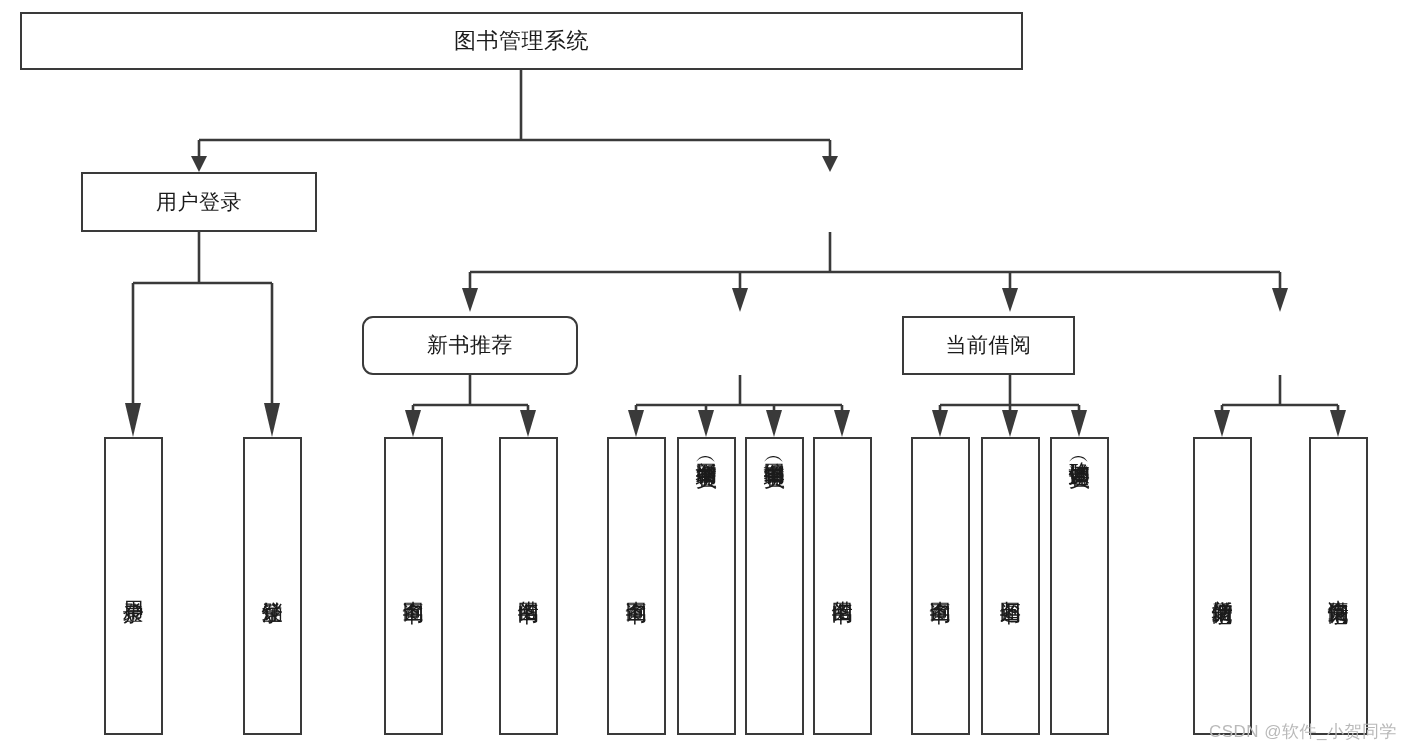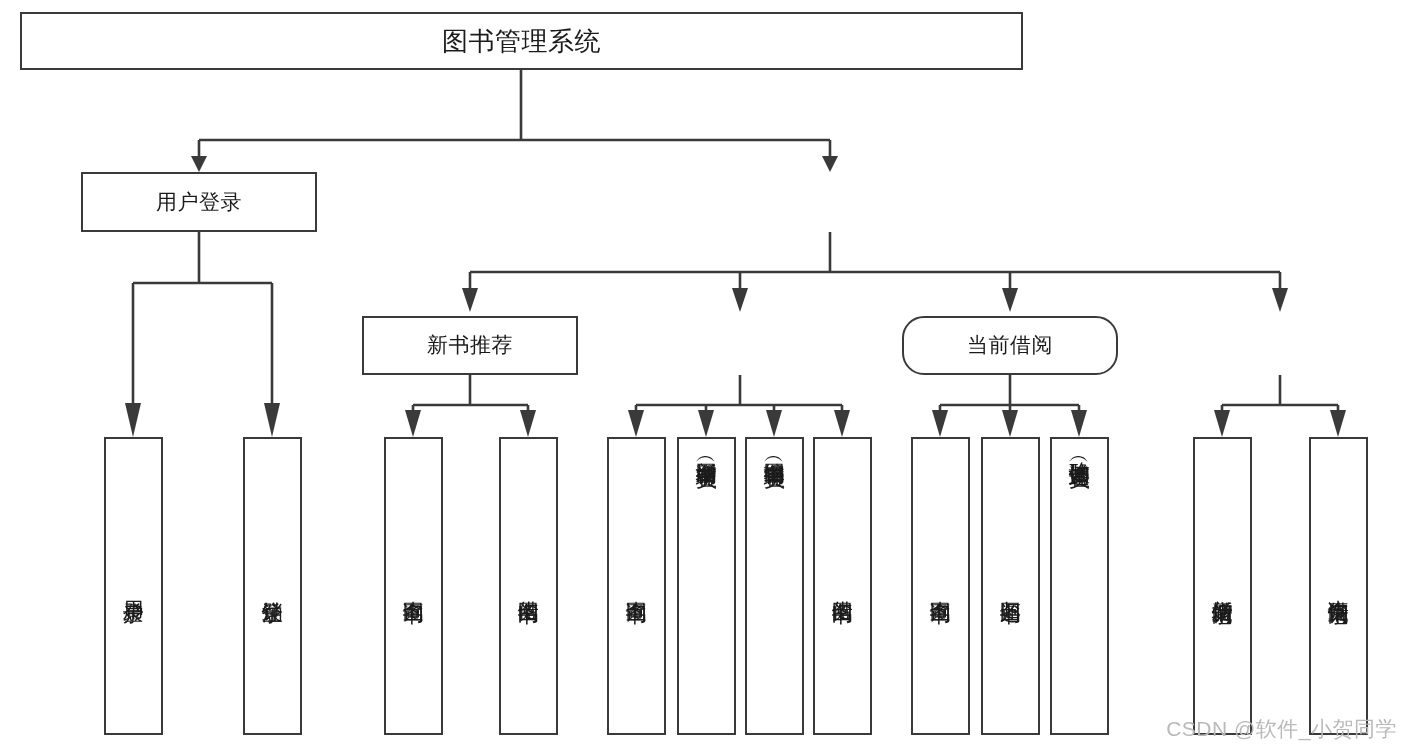--- a/index.html
+++ b/index.html
@@ -31,21 +31,21 @@
     display: block;
     text-align: center;
     line-height: 1.18;
     letter-spacing: 0.5px;
   }
   
   .node.h .lbl {
     font-size: 21px;
     white-space: nowrap;
   }
-  .node.root .lbl { font-size: 26px; }
+  .node.root .lbl { font-size: 22px; }
   
   .node.v {
     align-items: flex-start;
     justify-content: center;
     padding-top: 6px;
   }
   .node.v .lbl {
     writing-mode: vertical-rl;
     text-orientation: upright;
     font-size: 21px;
@@ -68,21 +68,21 @@
   .wire {
     stroke: #3a3a3a;
     stroke-width: 2.6;
     fill: none;
   }
   .arrowhead { fill: #3a3a3a; }
   .watermark {
     position: absolute;
     right: 8px;
     bottom: 4px;
-    font-size: 21px;
+    font-size: 17px;
     color: #b9b9b9;
     white-space: nowrap;
     letter-spacing: 0.5px;
   }
 </style>
 </head>
 <body>
 
 <div id="canvas">
 
@@ -150,24 +150,24 @@
   </svg>
 
   <div class="node h root" style="left:20px; top:12px; width:1003px; height:58px;">
     <span class="lbl">图书管理系统</span>
   </div>
 
   <div class="node h" style="left:81px; top:172px; width:236px; height:60px;">
     <span class="lbl">用户登录</span>
   </div>
 
-  <div class="node h" style="left:362px; top:316px; width:216px; height:59px;">
+  <div class="node h" style="left:362px; top:316px; width:216px; height:59px;border-radius:11px;">
     <span class="lbl">新书推荐</span>
   </div>
-  <div class="node h" style="left:902px; top:316px; width:216px; height:59px;border-radius:22px;">
+  <div class="node h" style="left:902px; top:316px; width:173px; height:59px;">
     <span class="lbl">当前借阅</span>
   </div>
 
   <div class="node v center" style="left:104px; top:437px; width:59px; height:298px;">
     <span class="lbl">用户登录</span>
   </div>
   <div class="node v center" style="left:243px; top:437px; width:59px; height:298px;">
     <span class="lbl">注销登录</span>
   </div>
 

